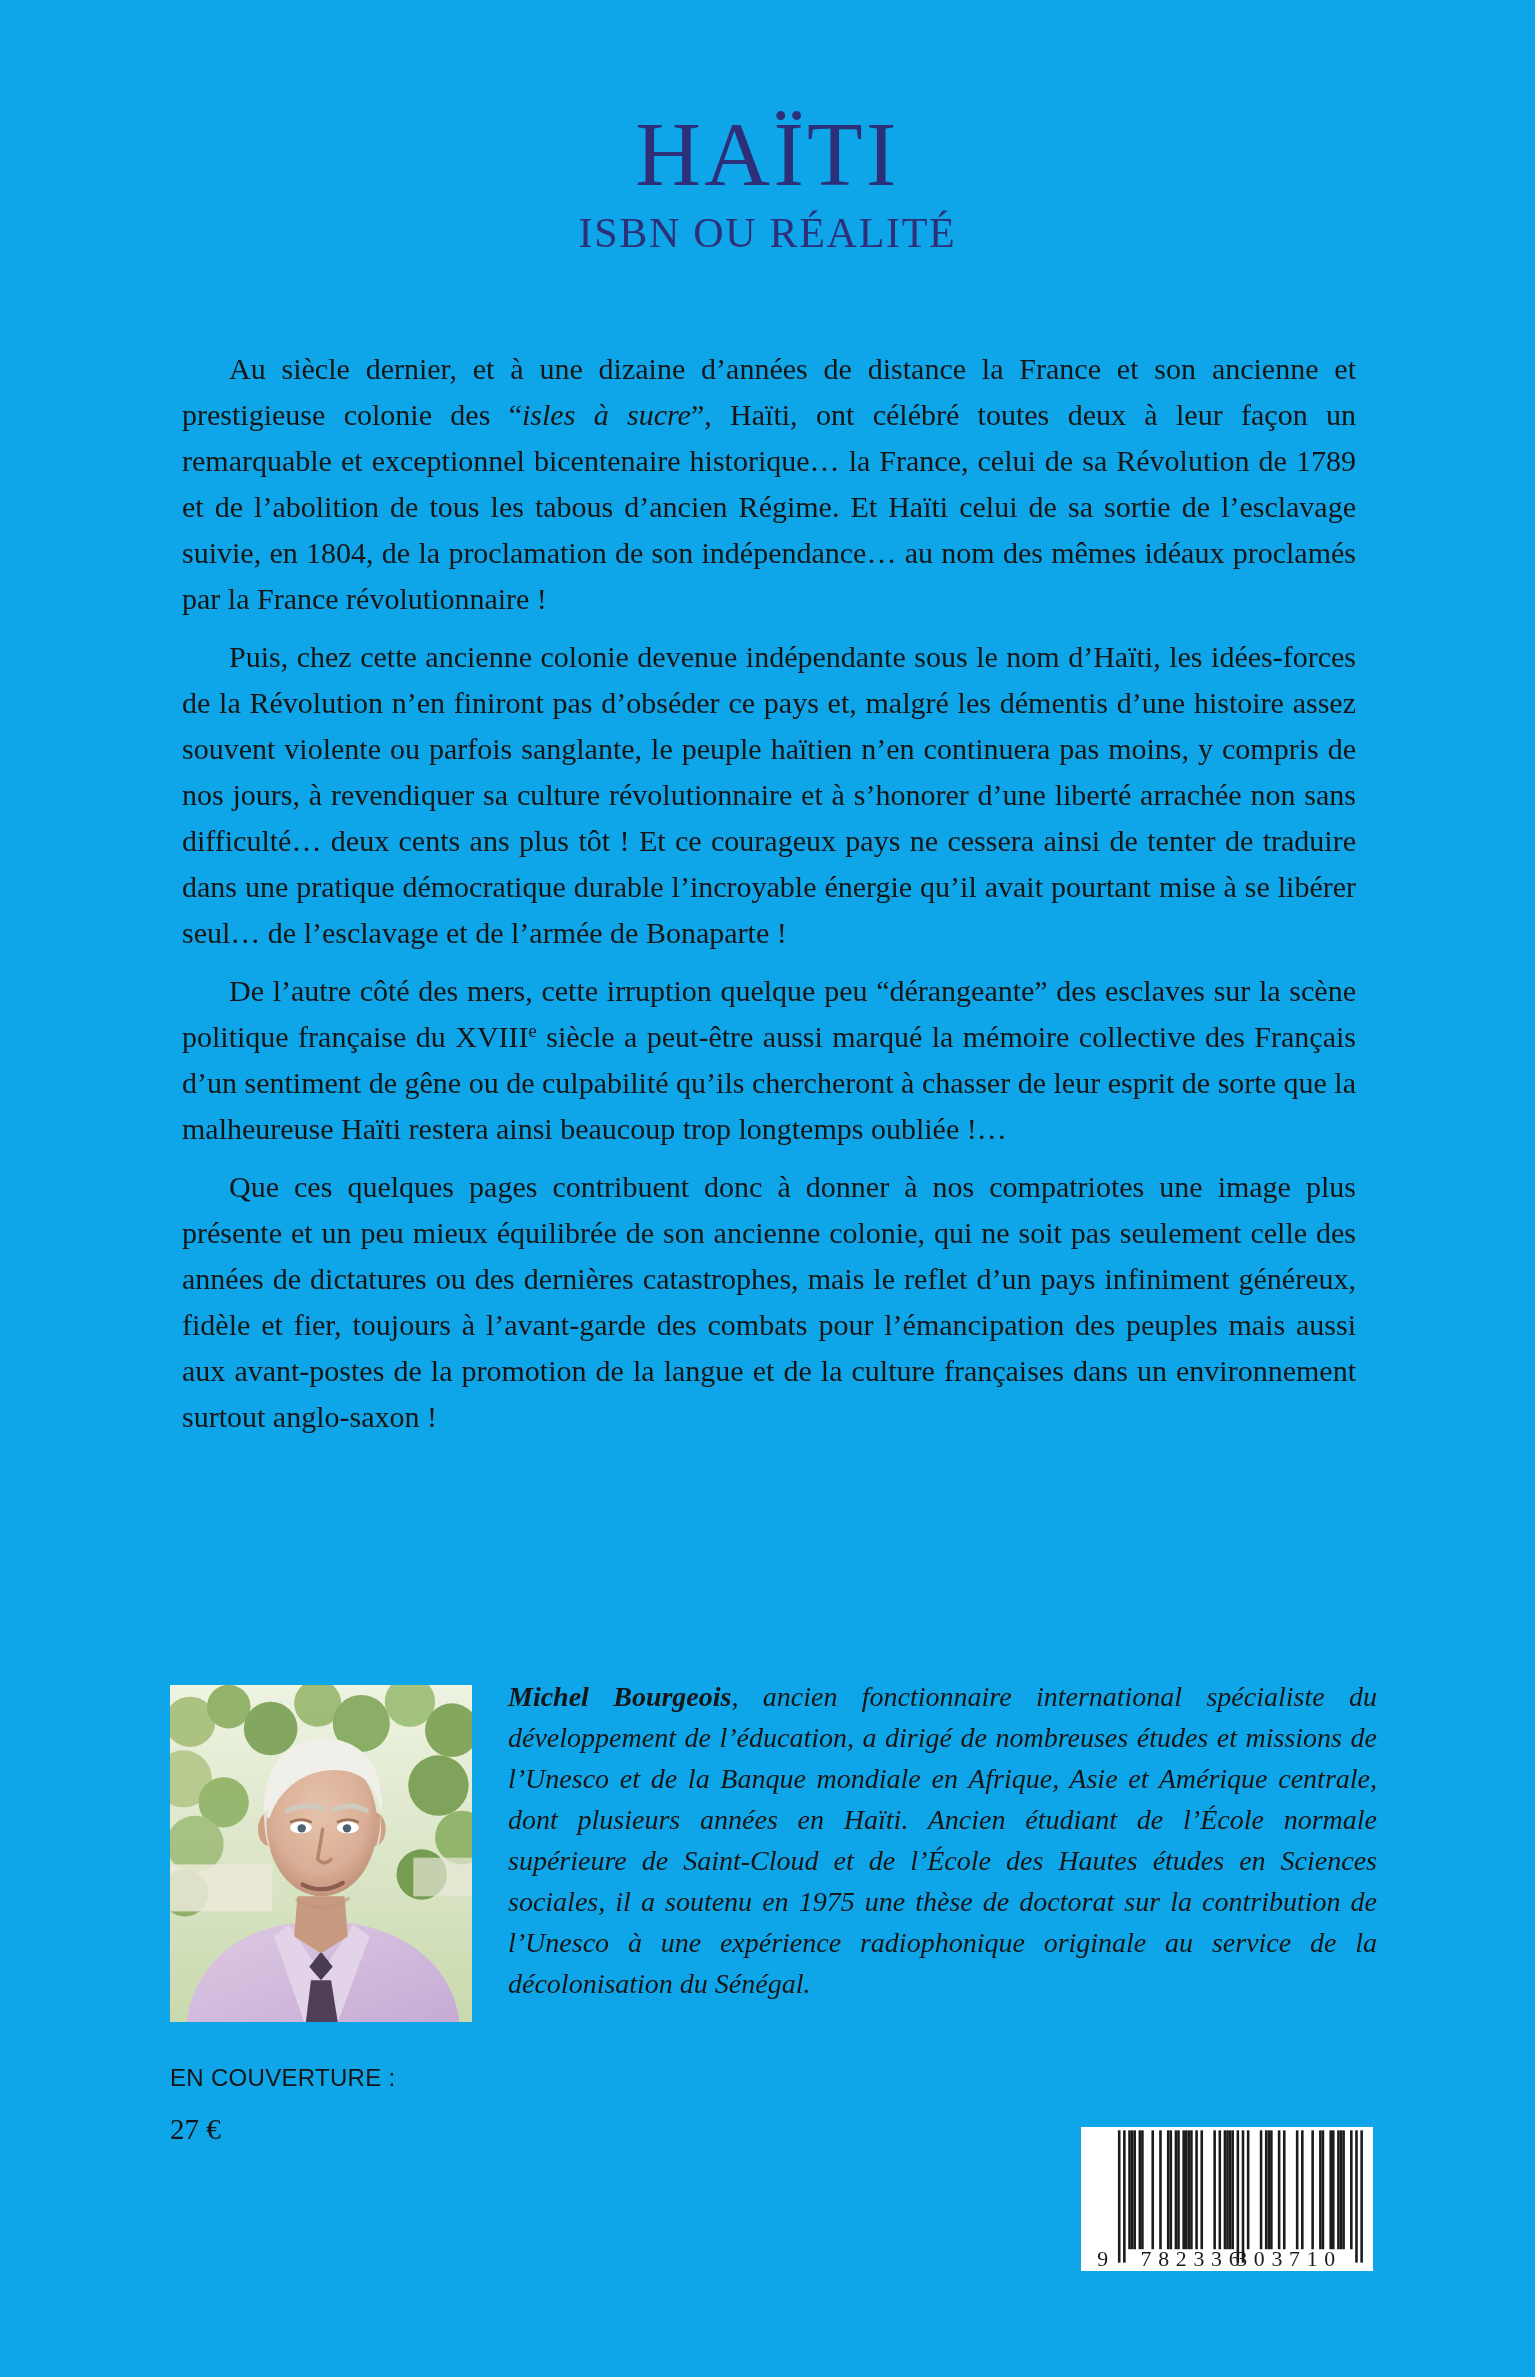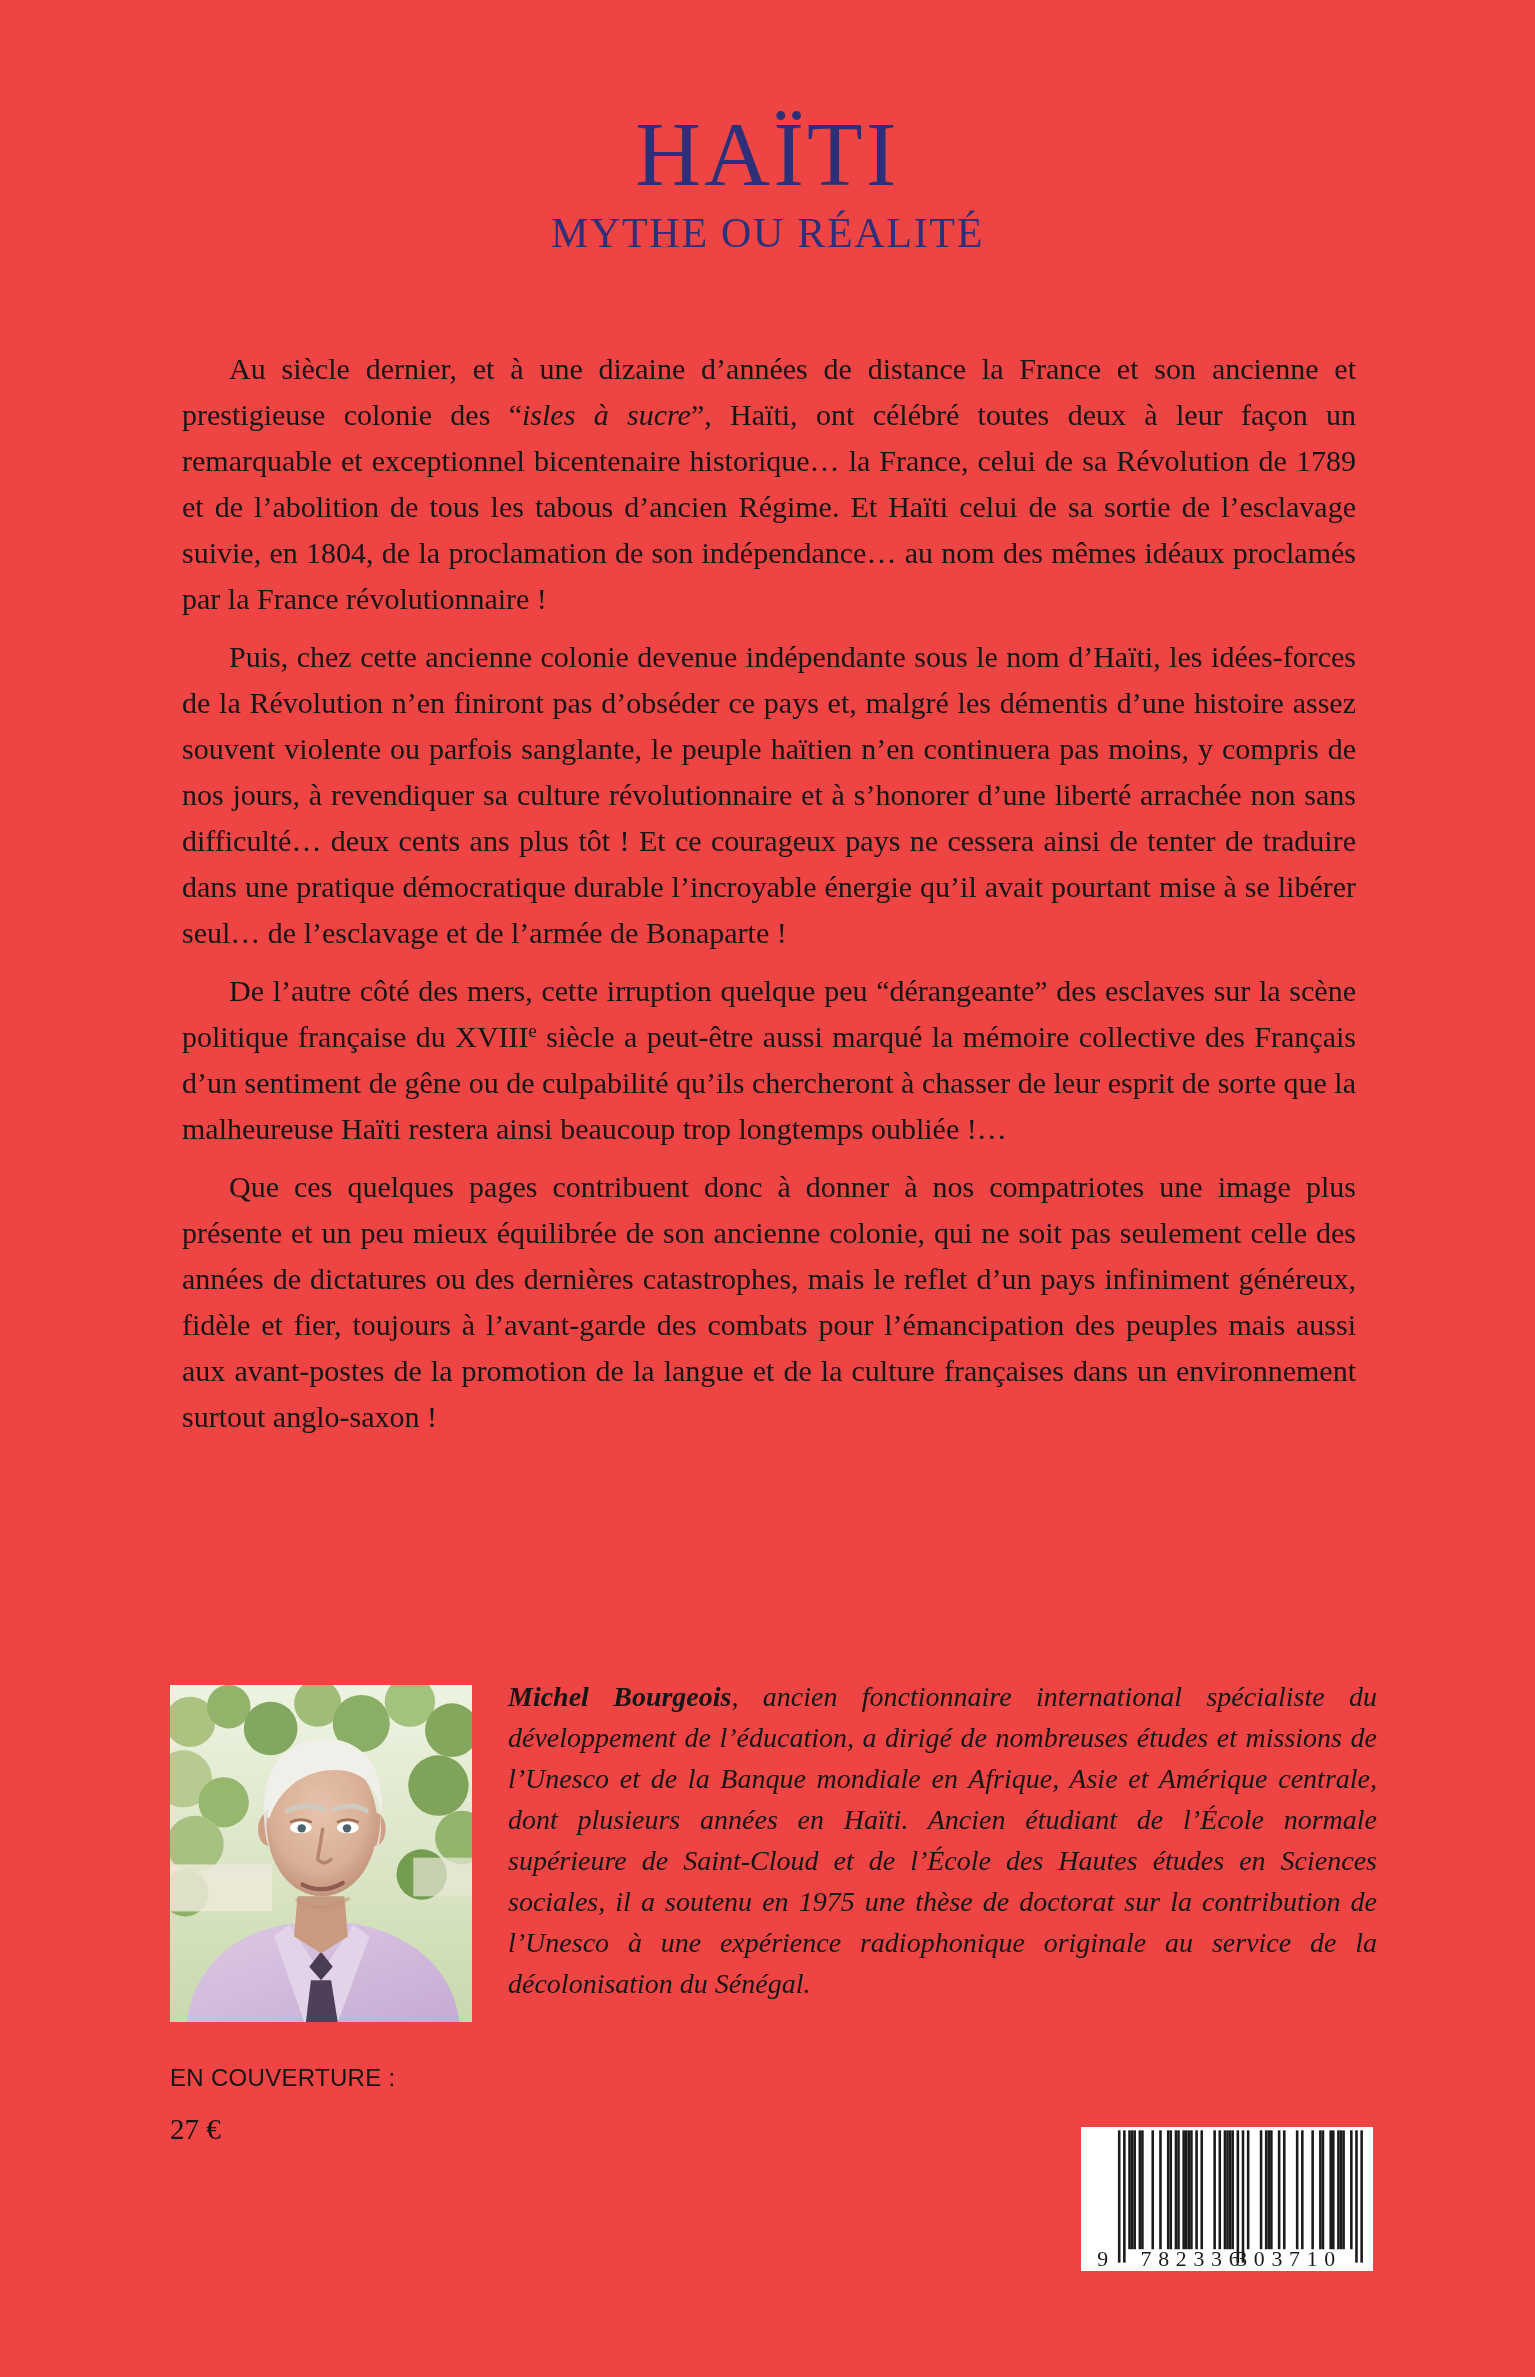--- a/index.html
+++ b/index.html
@@ -11,21 +11,21 @@
     width: 1535px;
     height: 2377px;
     position: relative;
     font-family: "Liberation Serif", serif;
     overflow: hidden;
   }
 
   .page {
     position: absolute;
     inset: 0;
-    background: #ef4444;
+    background: #0ea5e9;
   }
 
   
   .title-block {
     position: absolute;
     left: 0;
     right: 0;
     top: 109px;
     text-align: center;
   }
@@ -144,21 +144,21 @@
   }
   .barcode svg { display: block; width: 100%; height: 100%; }
 </style>
 </head>
 <body>
 
 <div class="page">
 
   <div class="title-block">
     <h1 class="book-title">HAÏTI</h1>
-    <h2 class="book-subtitle">MYTHE OU RÉALITÉ</h2>
+    <h2 class="book-subtitle">ISBN OU RÉALITÉ</h2>
   </div>
 
   <div class="blurb">
     <p><span>Au siècle dernier, et à une dizaine d’années de distance la France et son ancienne et prestigieuse colonie des “<span class="ital">isles à sucre</span>”, Haïti, ont célébré toutes deux à leur façon un remarquable et exceptionnel bicentenaire historique… la France, celui de sa Révolution de 1789 et de l’abolition de tous les tabous d’ancien Régime. Et Haïti celui de sa sortie de l’esclavage suivie, en 1804, de la proclamation de son indépendance… au nom des mêmes idéaux proclamés par la France révolutionnaire !</span></p>
     <p><span>Puis, chez cette ancienne colonie devenue indépendante sous le nom d’Haïti, les idées-forces de la Révolution n’en finiront pas d’obséder ce pays et, malgré les démentis d’une histoire assez souvent violente ou parfois sanglante, le peuple haïtien n’en continuera pas moins, y compris de nos jours, à revendiquer sa culture révolutionnaire et à s’honorer d’une liberté arrachée non sans difficulté… deux cents ans plus tôt ! Et ce courageux pays ne cessera ainsi de tenter de traduire dans une pratique démocratique durable l’incroyable énergie qu’il avait pourtant mise à se libérer seul… de l’esclavage et de l’armée de Bonaparte !</span></p>
     <p><span>De l’autre côté des mers, cette irruption quelque peu “dérangeante” des esclaves sur la scène politique française du XVIII<sup>e</sup> siècle a peut-être aussi marqué la mémoire collective des Français d’un sentiment de gêne ou de culpabilité qu’ils chercheront à chasser de leur esprit de sorte que la malheureuse Haïti restera ainsi beaucoup trop longtemps oubliée !…</span></p>
     <p><span>Que ces quelques pages contribuent donc à donner à nos compatriotes une image plus présente et un peu mieux équilibrée de son ancienne colonie, qui ne soit pas seulement celle des années de dictatures ou des dernières catastrophes, mais le reflet d’un pays infiniment généreux, fidèle et fier, toujours à l’avant-garde des combats pour l’émancipation des peuples mais aussi aux avant-postes de la promotion de la langue et de la culture françaises dans un environnement surtout anglo-saxon !</span></p>
   </div>
 
   <div class="author-photo">

